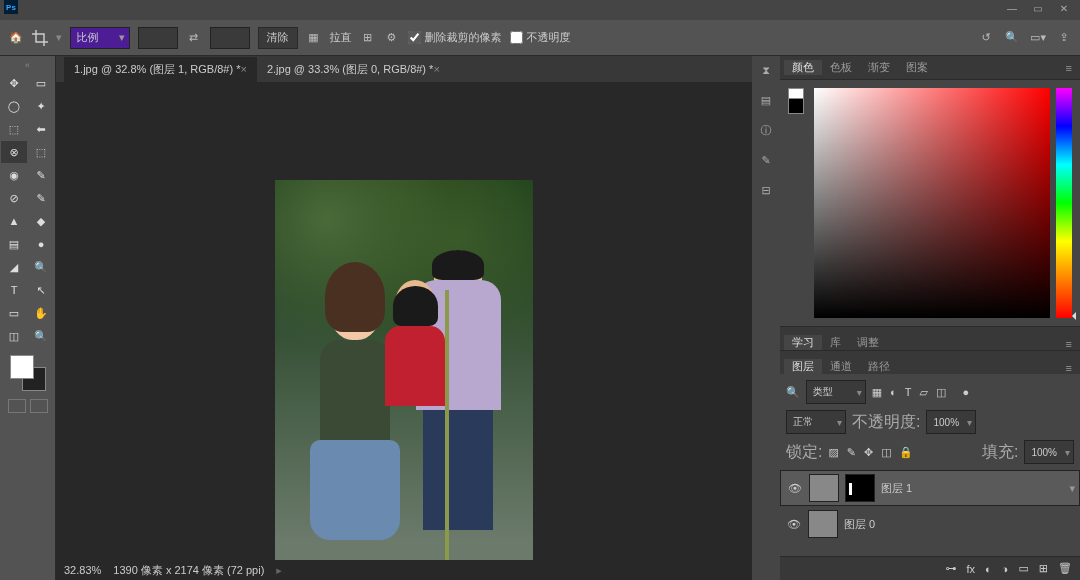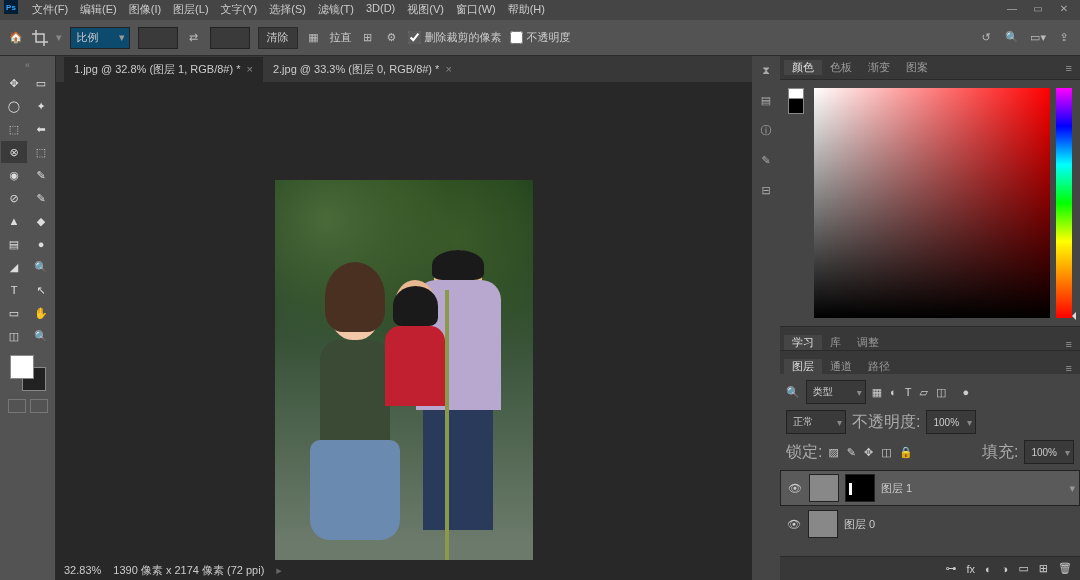--- a/index.html
+++ b/index.html
@@ -4,41 +4,41 @@
 <style>
 *{margin:0;padding:0;box-sizing:border-box;font-family:"Microsoft YaHei",sans-serif;font-size:11px;color:#ccc;user-select:none}
 body{background:#323232;width:1080px;height:580px;overflow:hidden}
 .menubar{height:20px;background:#454545;display:flex;padding:0 4px;gap:2px}
 .ps-logo{width:14px;height:14px;background:#001e36;color:#31a8ff;display:flex;align-items:center;justify-content:center;font-size:8px;font-weight:bold;margin-right:6px}
 .menu-item{padding:2px 6px;cursor:default}
 .window-controls{margin-left:auto;display:flex;gap:2px}
 .wc{width:24px;height:16px;display:flex;align-items:center;justify-content:center;font-size:10px;color:#aaa}
 .optbar{height:36px;background:#535353;display:flex;align-items:center;padding:0 8px;gap:8px;border-bottom:1px solid #2a2a2a}
 .opt-home{width:20px;height:20px;display:flex;align-items:center;justify-content:center}
-.sel{background:#0c4a6e;border:1px solid #222;height:22px;padding:0 14px 0 6px;display:flex;align-items:center;position:relative;min-width:60px}
+.sel{background:#4c1d95;border:1px solid #222;height:22px;padding:0 14px 0 6px;display:flex;align-items:center;position:relative;min-width:60px}
 .sel::after{content:"▾";position:absolute;right:4px;color:#999}
 .num{background:#3a3a3a;border:1px solid #222;height:22px;width:40px;padding:0 4px}
 .btn{background:#3a3a3a;border:1px solid #2a2a2a;height:22px;padding:0 8px;display:flex;align-items:center}
 .ic{width:16px;height:16px;display:flex;align-items:center;justify-content:center;color:#bbb}
 .cb{display:flex;align-items:center;gap:4px}
 .cb input{accent-color:#5a5a5a}
 .opt-right{margin-left:auto;display:flex;gap:10px;align-items:center}
 .main{display:flex;height:524px}
 .tools{width:56px;background:#535353;border-right:1px solid #2a2a2a;display:flex;flex-direction:column;align-items:center;padding-top:4px}
 .tool-grid{display:grid;grid-template-columns:26px 26px;gap:1px}
 .tool{width:26px;height:22px;display:flex;align-items:center;justify-content:center;color:#ddd;position:relative}
 .tool.active{background:#3a3a3a}
 .swatch{margin-top:8px;position:relative;width:36px;height:36px}
 .sw-f{width:24px;height:24px;background:#fff;border:1px solid #888;position:absolute;top:0;left:0}
 .sw-b{width:24px;height:24px;background:#222;border:1px solid #888;position:absolute;bottom:0;right:0}
 .qm{margin-top:8px;display:flex;gap:4px}
 .qm div{width:18px;height:14px;border:1px solid #777}
 .center{flex:1;display:flex;flex-direction:column;background:#282828}
 .tabs{height:26px;background:#383838;display:flex;align-items:center;padding-left:8px}
-.tab{padding:5px 10px;color:#ddd;display:flex;align-items:center;gap:6px;font-size:11px}
+.tab{padding:5px 10px;color:#ddd;display:flex;align-items:center;font-size:11px}
 .tab.active{background:#282828}
 .tab .x{color:#888}
 .canvas{flex:1;display:flex;align-items:flex-end;justify-content:center;position:relative}
 .img{width:258px;height:400px;background:linear-gradient(180deg,#1a3a1a 0%,#2d4a2d 30%,#6b7a6b 90%);position:relative;overflow:hidden}
 .foliage{position:absolute;inset:0;background:radial-gradient(circle at 20% 10%,#4a6a3a 0%,transparent 30%),radial-gradient(circle at 70% 15%,#3a5a2a 0%,transparent 35%),radial-gradient(circle at 50% 5%,#2a4a1a 0%,transparent 40%)}
 .person1{position:absolute;bottom:0;left:20px;width:120px;height:300px}
 .p1-head{width:50px;height:60px;background:#f2c8a8;border-radius:50% 50% 45% 45%;margin:0 auto}
 .p1-hair{width:60px;height:70px;background:#4a3020;border-radius:50% 50% 30% 30%;margin:-10px auto 0;position:absolute;top:-8px;left:30px}
 .p1-body{width:70px;height:110px;background:#3a4a35;margin:0 auto;border-radius:20px 20px 0 0}
 .p1-legs{width:90px;height:100px;background:#6a8ab0;margin:-10px auto 0;border-radius:10px 10px 20px 20px}
@@ -82,33 +82,20 @@
 .mask{width:30px;height:28px;background:#000;border:1px solid #222;position:relative}
 .mask::after{content:"";position:absolute;top:8px;left:3px;width:3px;height:12px;background:#fff}
 .lname{font-size:11px}
 .layer-foot{height:24px;background:#383838;display:flex;align-items:center;justify-content:flex-end;gap:10px;padding:0 8px;color:#aaa;font-size:10px;border-top:1px solid #2a2a2a}
 </style>
 </head>
 <body>
 
 <div class="menubar">
   <div class="ps-logo">Ps</div>
-  <div id="menu-items" style="display: flex;">
-      <div class="menu-item">文件(F)</div>
-      <div class="menu-item">编辑(E)</div>
-      <div class="menu-item">图像(I)</div>
-      <div class="menu-item">图层(L)</div>
-      <div class="menu-item">文字(Y)</div>
-      <div class="menu-item">选择(S)</div>
-      <div class="menu-item">滤镜(T)</div>
-      <div class="menu-item">3D(D)</div>
-      <div class="menu-item">视图(V)</div>
-      <div class="menu-item">窗口(W)</div>
-      <div class="menu-item">帮助(H)</div>
-    </div>
   <div class="window-controls">
     <div class="wc">—</div>
     <div class="wc">▭</div>
     <div class="wc">✕</div>
   </div>
 </div>
 
 <div class="optbar">
   <div class="opt-home ic">🏠</div>
   <div class="ic">

